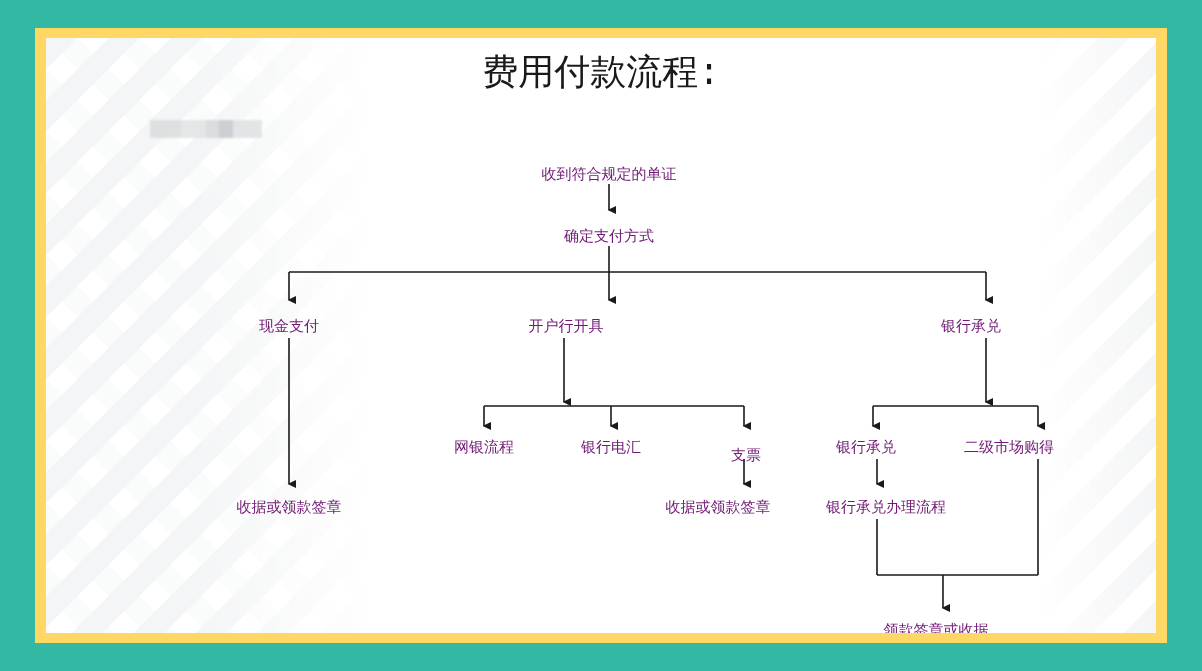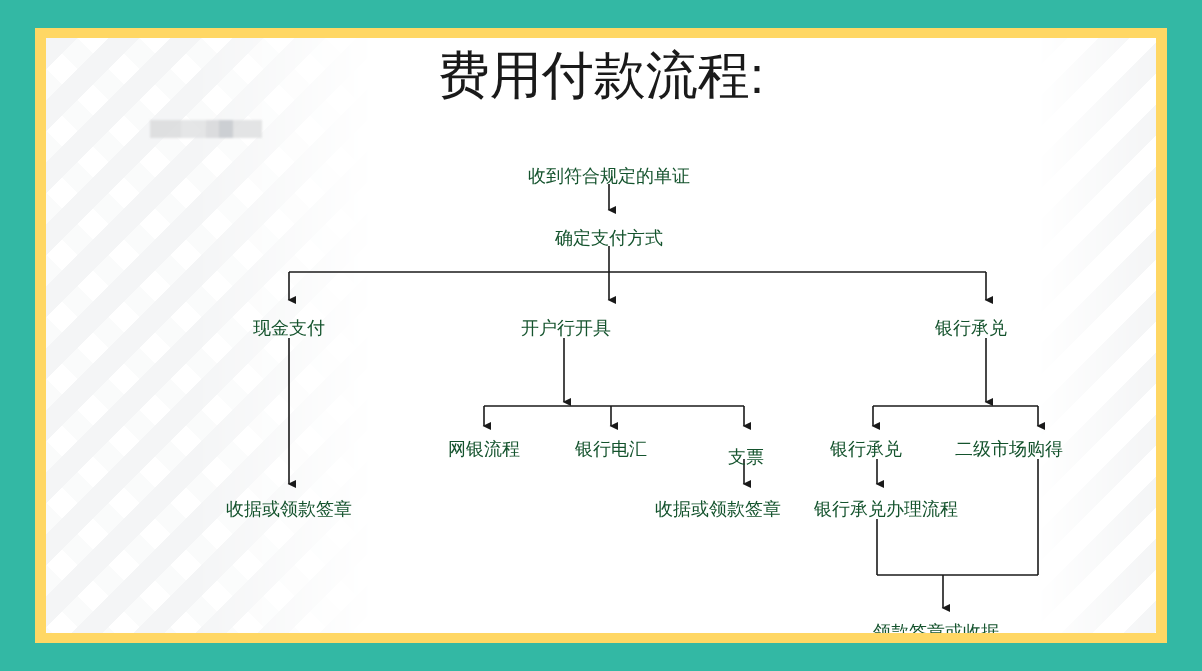--- a/index.html
+++ b/index.html
@@ -68,27 +68,27 @@
       linear-gradient(135deg, #f4f5f6 25%, transparent 25%, transparent 50%, #f4f5f6 50%, #f4f5f6 75%, transparent 75%);
     background-size: 62px 62px;
     -webkit-mask-image: linear-gradient(to left, rgba(0,0,0,1) 0%, rgba(0,0,0,0) 100%);
     mask-image: linear-gradient(to left, rgba(0,0,0,1) 0%, rgba(0,0,0,0) 100%);
   }
 
   
   #title {
     position: absolute;
     left: 0;
-    top: 8px;
+    top: 16px;
     width: 100%;
     text-align: center;
-    font-size: 52px;
+    font-size: 36px;
     line-height: 1.15;
     color: #1a1a1a;
-    font-family: Liberation Sans, sans-serif;
+    font-family: Liberation Mono, monospace;
     white-space: nowrap;
   }
 
   
   #watermark {
     position: absolute;
     left: 104px;
     top: 82px;
     width: 112px;
     height: 18px;
@@ -105,26 +105,26 @@
   
   #flow {
     position: absolute;
     left: 0;
     top: 0;
     width: 1180px;
     height: 651px;
   }
   .node-label {
     position: absolute;
-    font-size: 18px;
+    font-size: 15px;
     line-height: 20px;
-    color: #14532d;
+    color: #701a75;
     white-space: nowrap;
     transform: translateX(-50%);
-    font-family: Liberation Sans, sans-serif;
+    font-family: Liberation Mono, monospace;
   }
 </style>
 </head>
 <body>
 
 <div id="slide">
 
   <div id="yellow-frame">
     <div id="canvas">
 

